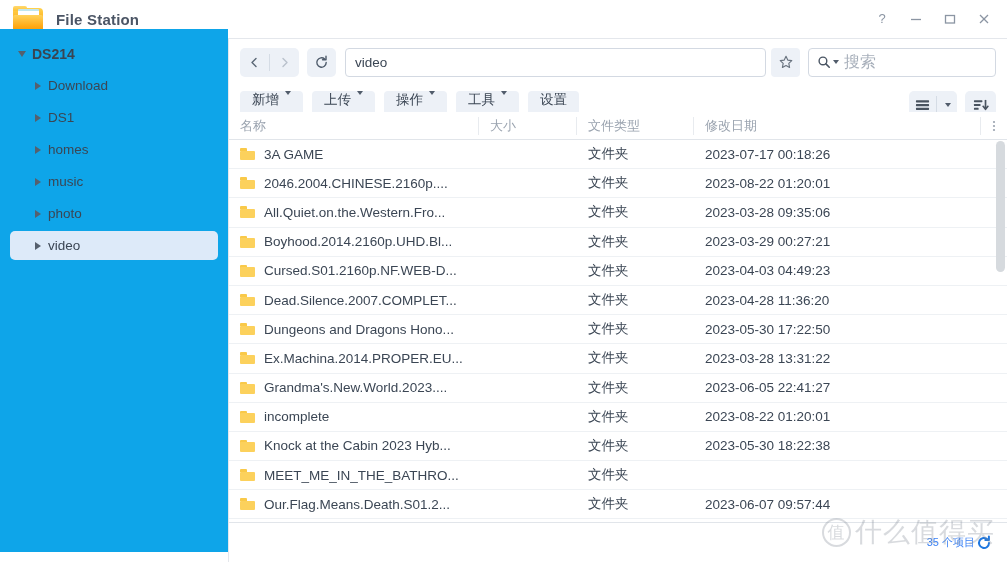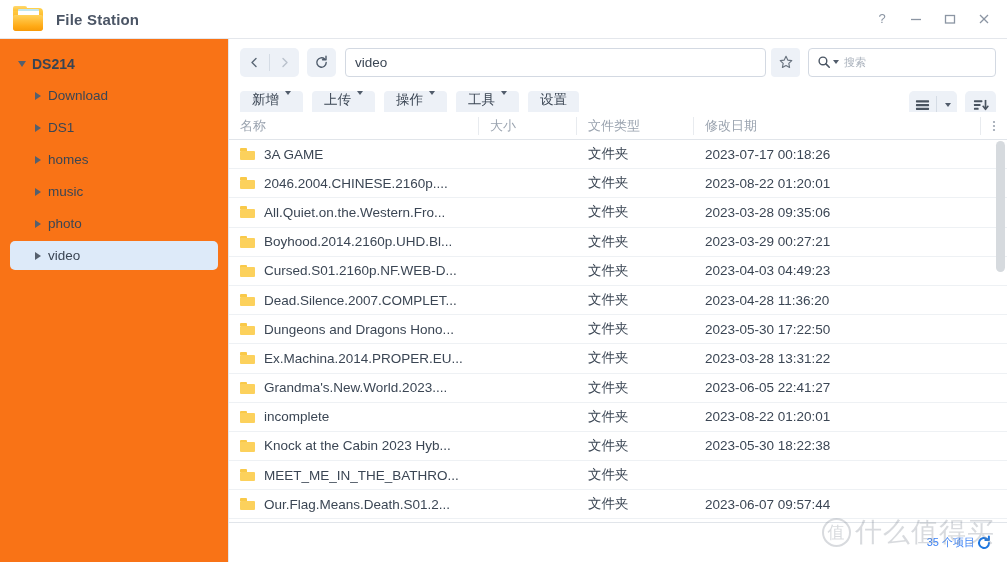--- a/index.html
+++ b/index.html
@@ -55,22 +55,22 @@
   }
   .win-btn svg { display:block; }
 
   
   .topline {
     position:absolute; left:0; top:38px; width:1007px; height:1px; background:#e4e7ec;
   }
 
   
   .sidebar {
-    position:absolute; left:0; top:39px; width:228px; height:523px;
-    background:#f97316;
+    position:absolute; left:0; top:29px; width:228px; height:523px;
+    background:#0ea5e9;
   }
   .sidebar-sep {
     position:absolute; left:228px; top:39px; width:1px; height:523px; background:#e4e7ec;
   }
   .tree { padding-top:10px; }
   .tree-root {
     display:flex; align-items:center; height:29px; padding-left:14px; cursor:pointer;
   }
   .tree-root .tw { width:16px; display:flex; align-items:center; justify-content:center; }
   .tree-root .label { font-size:14px; font-weight:bold; color:#394452; margin-left:2px;}
@@ -109,21 +109,21 @@
   }
   .starbtn {
     margin-left:5px; width:29px; height:29px; border-radius:4px; background:#edf1f7;
     display:flex; align-items:center; justify-content:center; cursor:pointer; color:#69737f;
     font-size:14px;
   }
   .searchbox {
     margin-left:8px; width:188px; height:29px; border:1px solid #d3d9e2; border-radius:4px;
     background:#fff; display:flex; align-items:center; padding:0 8px;
   }
-  .search-ph { font-size:11px; color:#a8b0bb; margin-left:5px; }
+  .search-ph { font-size:16px; color:#a8b0bb; margin-left:5px; }
   .cdown { width:0;height:0;border-left:3.5px solid transparent;border-right:3.5px solid transparent;border-top:4.5px solid #515c6b; margin-left:2px;}
 
   
   .toolrow { display:flex; align-items:center; height:39px; padding:0 11px; }
   .tbtn {
     height:27px; background:#edf1f7; border-radius:4px; display:flex; 
     padding:0 12px; margin-right:9px; cursor:pointer;
     font-size:13.5px; color:#3b4654;
   }
   .tbtn .cdown { margin-left:6px; border-top-color:#515c6b; }

